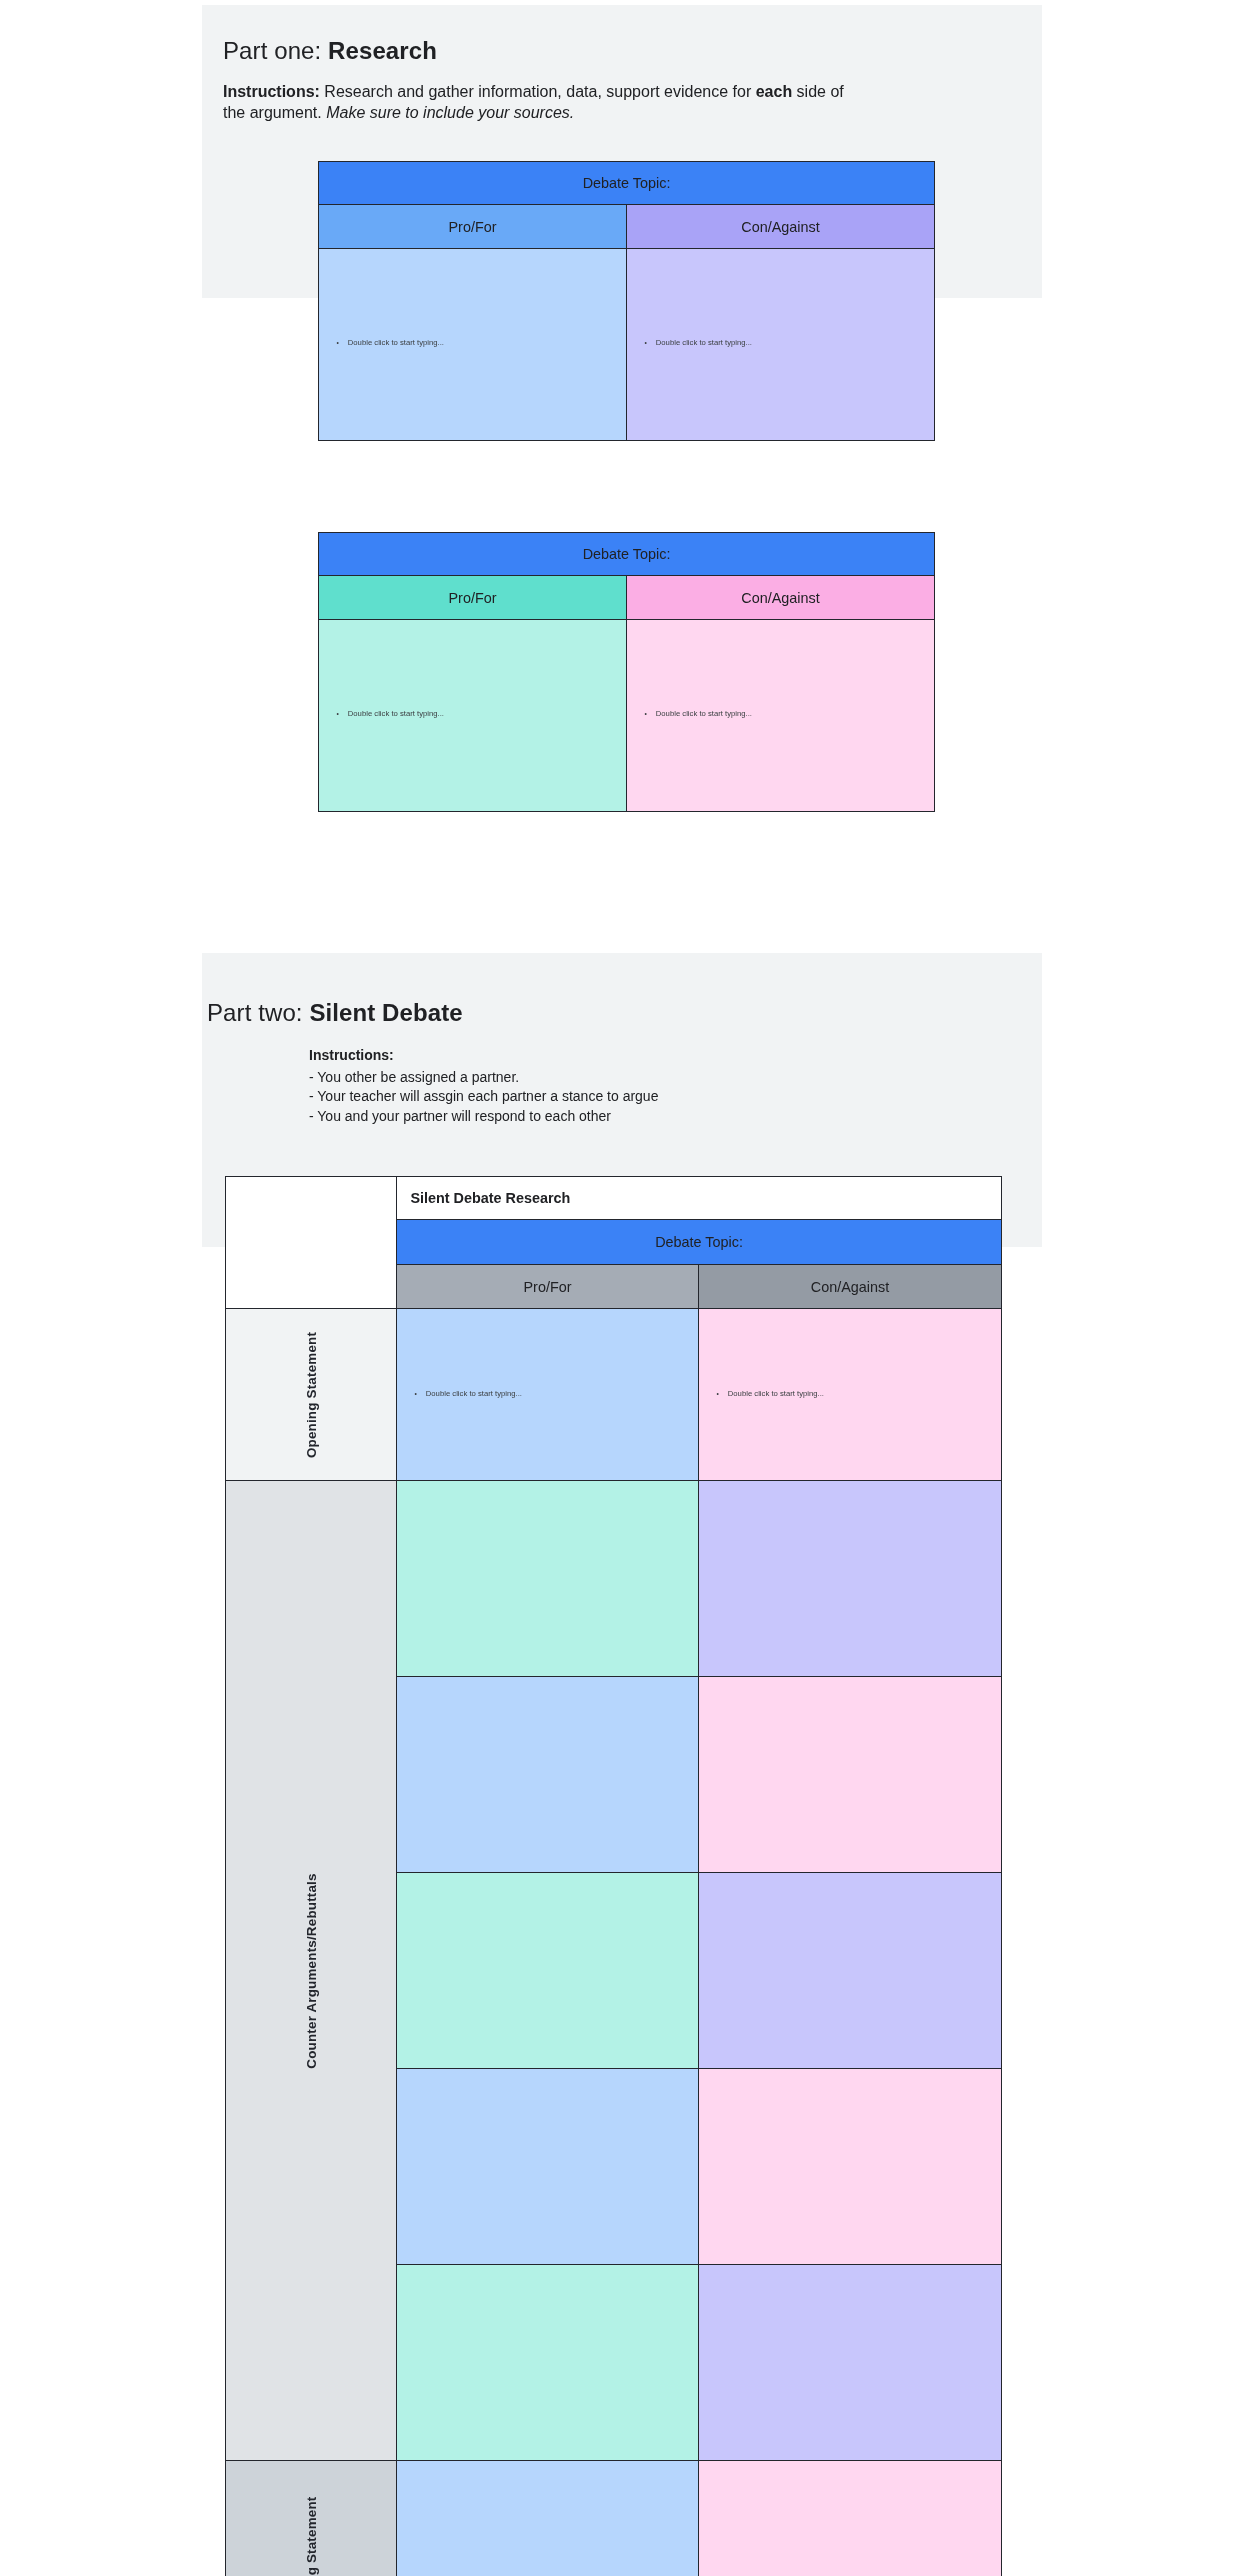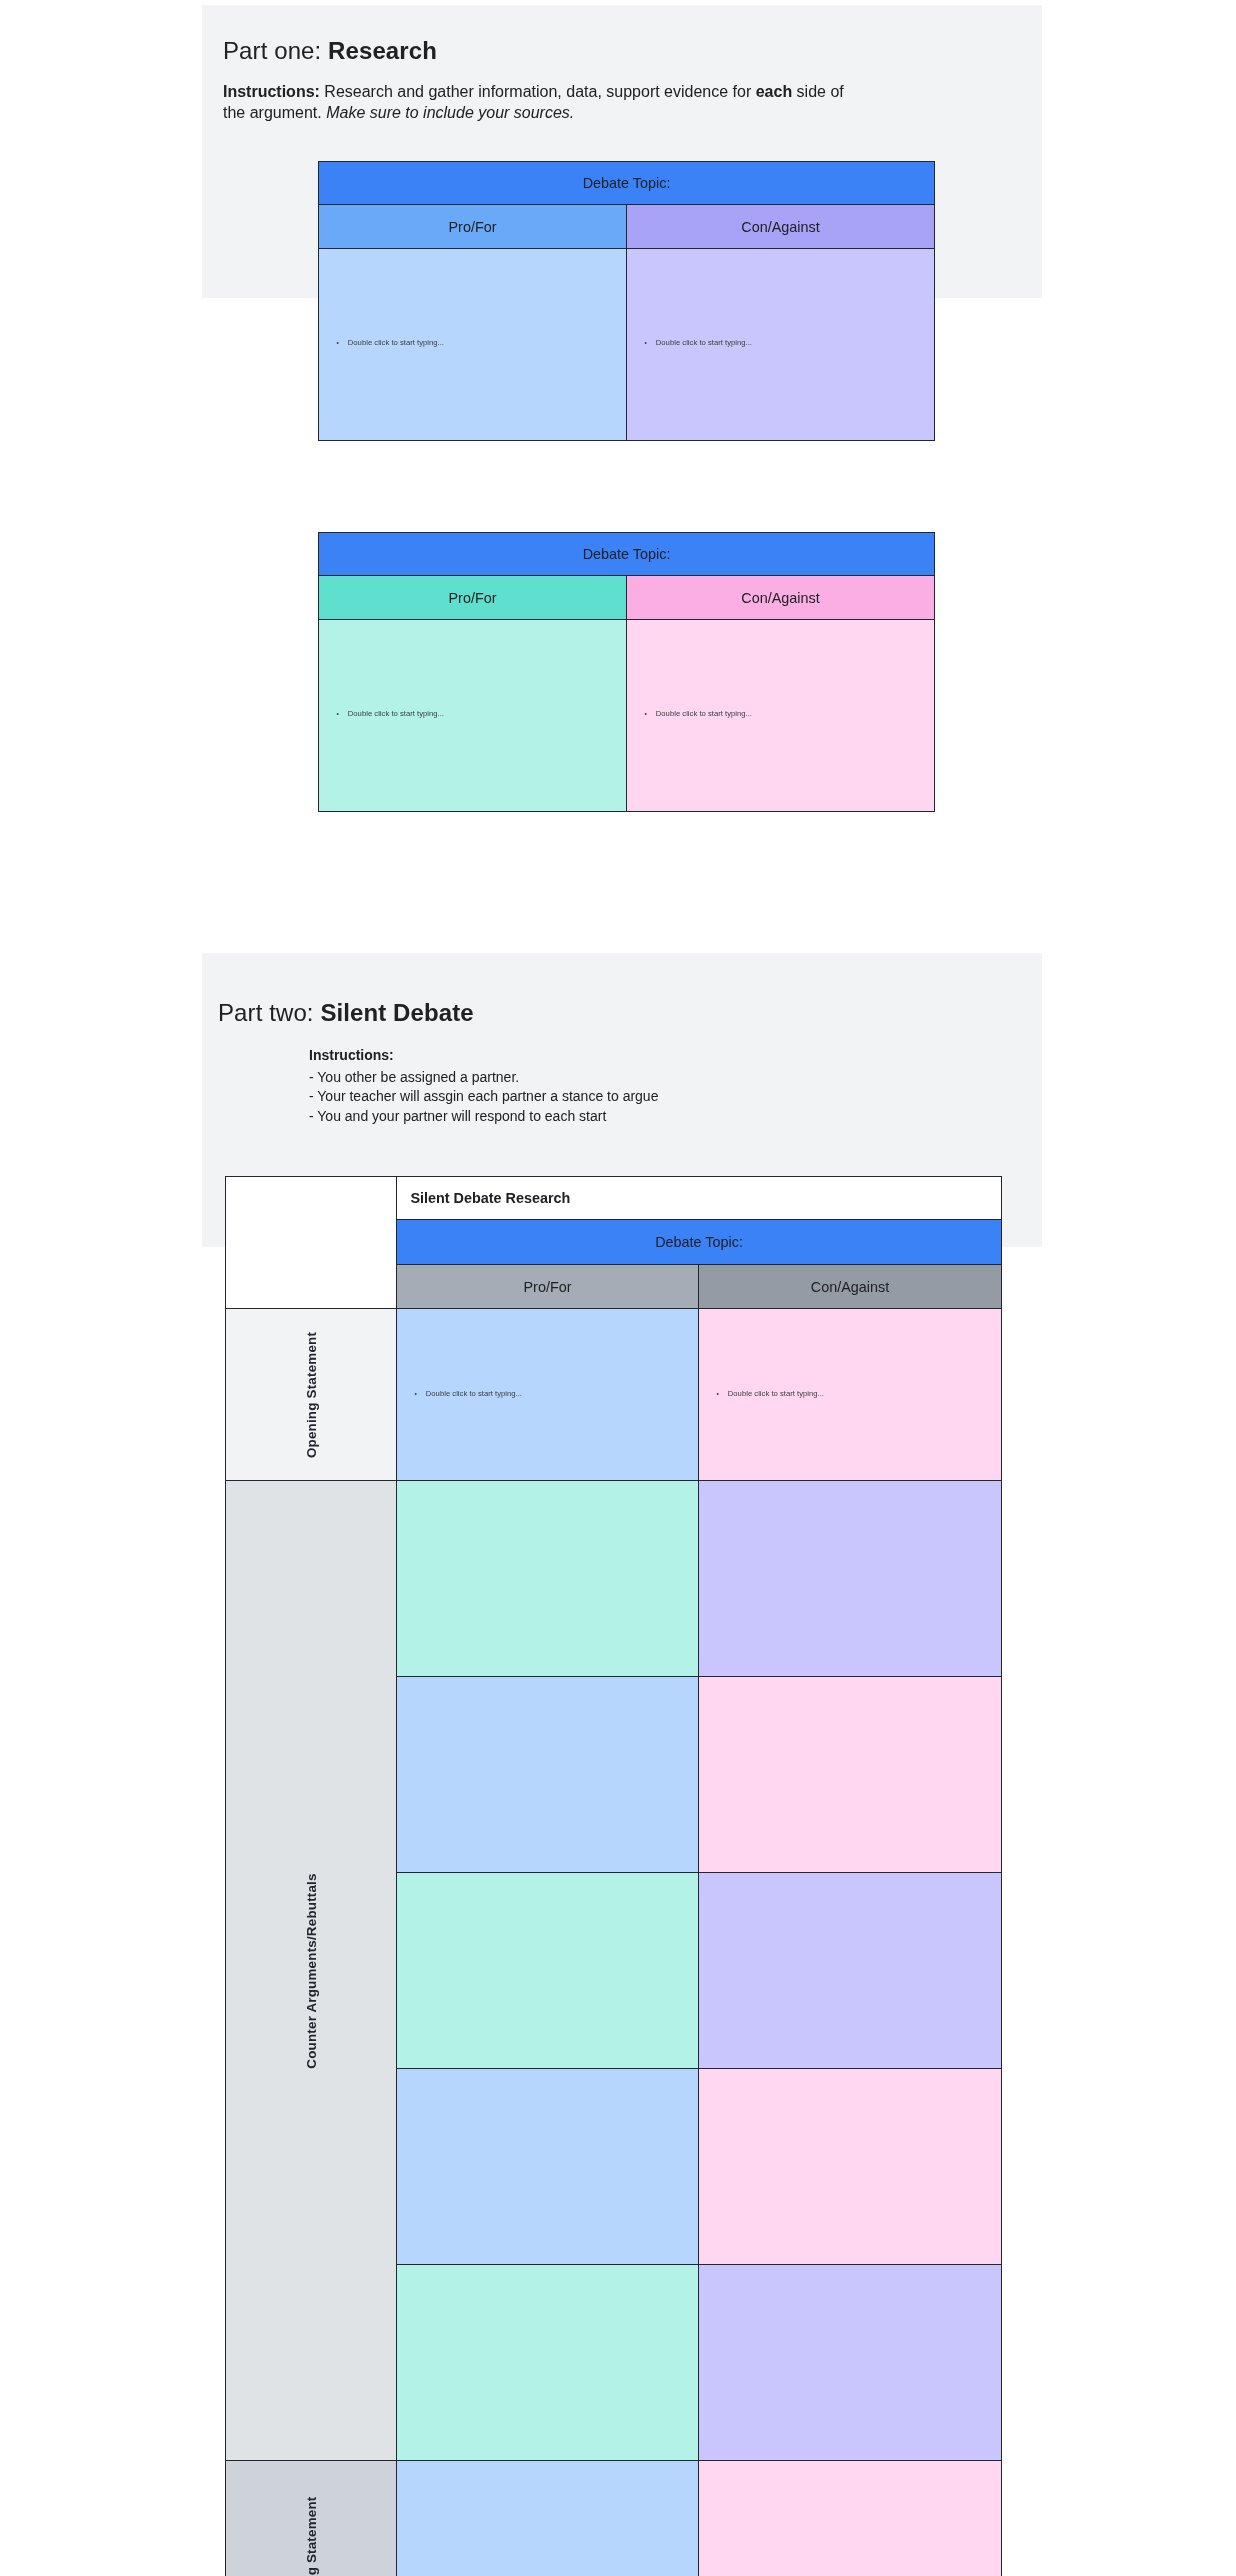--- a/index.html
+++ b/index.html
@@ -181,29 +181,29 @@
         <span class="placeholder" style="bottom:93px;">
           <span class="bullet">•</span><span>Double click to start typing...</span>
         </span>
       </td>
     </tr>
   </tbody>
 </table>
 
 <div class="panel" style="left:202px; top:953px; width:840px; height:294px;"></div>
 
-<div class="part-heading" style="left:218px; top:999px;">
+<div class="part-heading" style="left:207px; top:999px;">
   <span>Part two: </span><b>Silent Debate</b>
 </div>
 
 <div class="instr-list" style="left:309px; top:1046px;">
   <span class="h">Instructions:</span>
   <span class="li">- You other be assigned a partner.</span>
   <span class="li">- Your teacher will assgin each partner a stance to argue</span>
-  <span class="li">- You and your partner will respond to each start</span>
+  <span class="li">- You and your partner will respond to each other</span>
 </div>
 
 <table class="tbl" style="left:225px; top:1176px; width:776px;">
   <colgroup>
     <col style="width:171px">
     <col style="width:302px">
     <col style="width:303px">
   </colgroup>
   <tbody>
 

